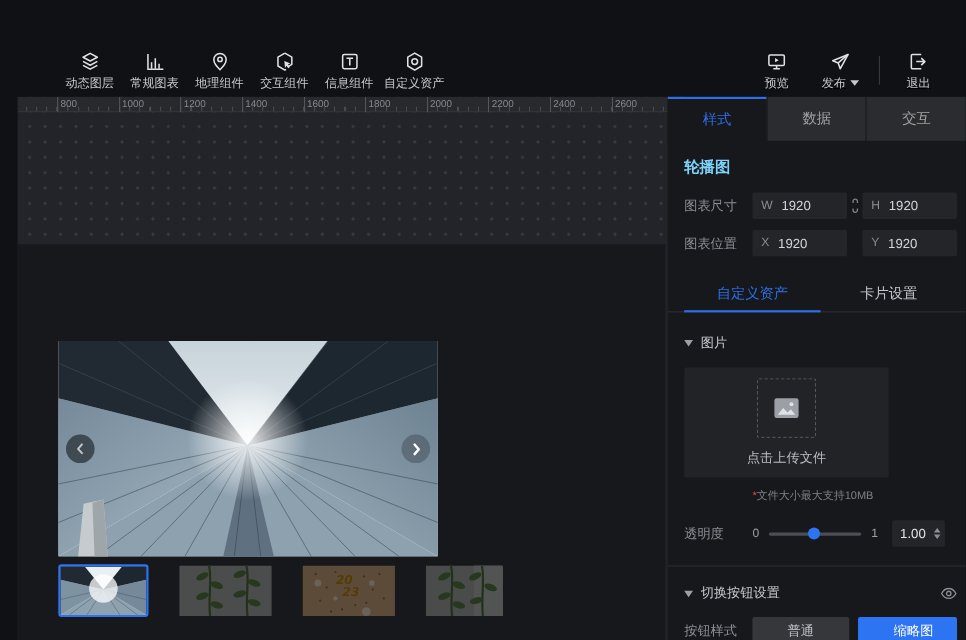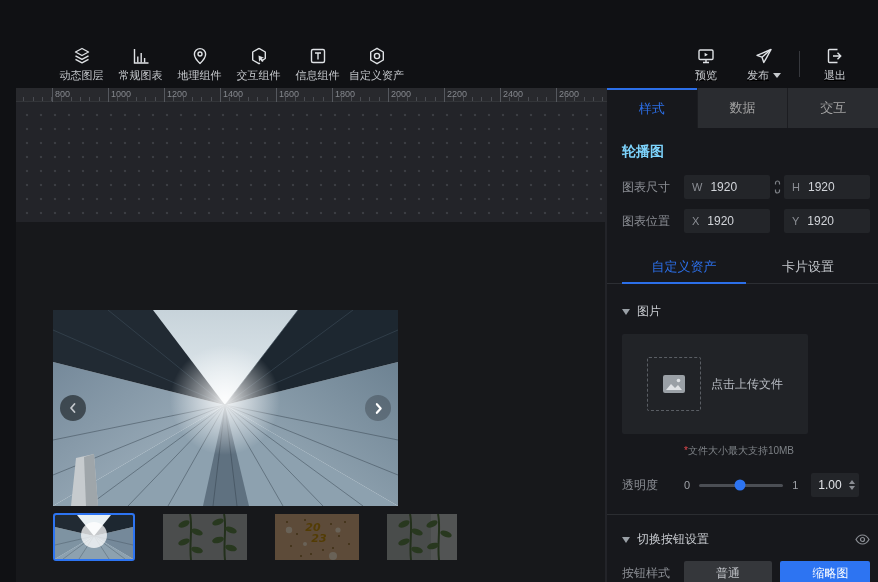--- a/index.html
+++ b/index.html
@@ -77,21 +77,21 @@
             color:#c3c6cb; cursor:pointer; position:relative; }
   .subtab.active { color:#2c6fe8; }
   .subtab.active::after { content:""; position:absolute; left:0; right:0; bottom:-1px; height:2px;
             background:#2c6fe8; }
   .sechead { display:flex; align-items:center; gap:7px; font-size:12px; color:#c9ccd1; cursor:pointer; }
   .tri { width:0; height:0; border-left:4.5px solid transparent; border-right:4.5px solid transparent;
          border-top:6px solid #9aa0a6; }
   .helpicon { width:13px; height:13px; border:1px solid #8b8e94; border-radius:50%; color:#8b8e94;
               font-size:9px; display:flex; align-items:center; justify-content:center; cursor:pointer; }
   .upload { width:186px; height:100px; background:#212327; border-radius:2px; display:flex;
-            align-items:center; justify-content:center; gap:10px; cursor:pointer; }
+            flex-direction:column; align-items:center; justify-content:center; gap:10px; cursor:pointer; }
   .dashed { width:54px; height:54px; border:1px dashed #5a5e64; border-radius:2px; display:flex;
             align-items:center; justify-content:center; }
   .upload-text { font-size:12px; color:#b9bdc4; }
   .note { margin-top:10px; margin-left:62px; font-size:10px; color:#7d8186; }
   .note .star { color:#e5484d; }
   .slider-wrap { display:flex; align-items:center; flex:1; gap:9px; }
   .sl-num { font-size:11px; color:#9da0a6; }
   .track { position:relative; width:84px; height:3px; border-radius:2px; background:#4b4e54; }
   .handle { position:absolute; left:49%; top:50%; transform:translate(-50%,-50%); width:11px;
             height:11px; border-radius:50%; background:#2d74f2; cursor:grab; }

